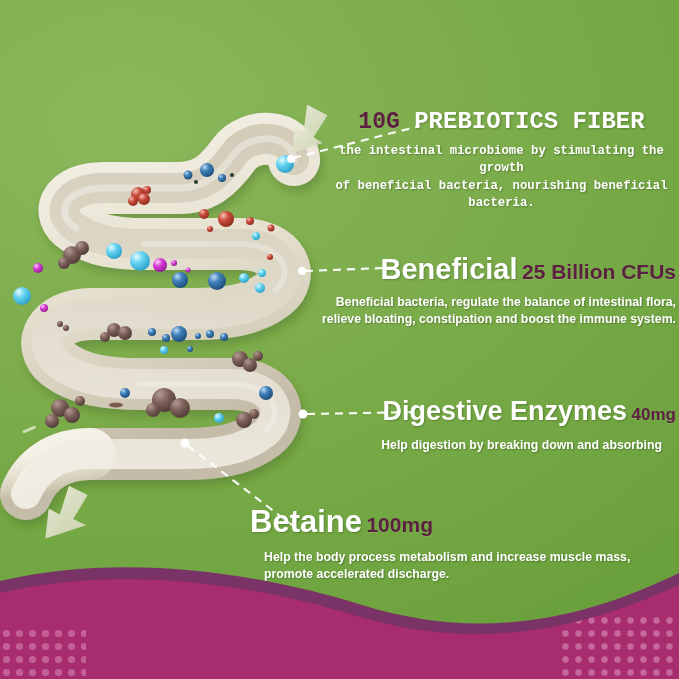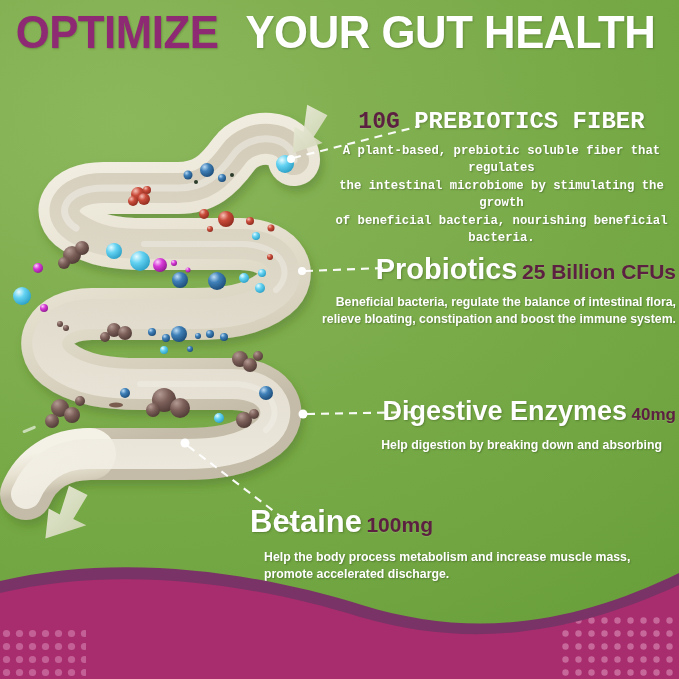--- a/index.html
+++ b/index.html
@@ -94,24 +94,20 @@
   #leaders { position: absolute; left:0; top:0; width: 679px; height: 679px; pointer-events: none; }
 
   
   #waves { position: absolute; left: 0; bottom: 0; width: 679px; height: 130px; }
 </style>
 </head>
 <body>
 
 <div id="poster">
 
-  <div id="title-bar">
-    <span class="title-word" id="title-optimize">OPTIMIZE</span>
-    <span class="title-word" id="title-rest">YOUR GUT HEALTH</span>
-  </div>
 
   <div id="gut-wrap">
     <svg id="gut-svg" viewBox="0 0 340 390">
       <defs>
         <linearGradient id="gutFill" x1="0" y1="0" x2="0.25" y2="1">
           <stop offset="0%" stop-color="#f4f1e6"></stop>
           <stop offset="42%" stop-color="#e8e3d3"></stop>
           <stop offset="78%" stop-color="#d6cfbc"></stop>
           <stop offset="100%" stop-color="#c4bca8"></stop>
         </linearGradient>
@@ -320,29 +316,28 @@
     <circle cx="185" cy="443" r="4.5" fill="#ffffff"></circle>
     <path d="M188 446 L296 528" stroke="#ffffff" stroke-width="2.1" stroke-dasharray="8 6" fill="none" opacity="0.95"></path>
   </svg>
 
   <div class="callout" id="callout-prebiotics">
     <div class="headline">
       <span class="hl-sub">10G</span>
       <span class="hl-main">PREBIOTICS FIBER</span>
     </div>
     <div class="body-text">
-      <div>A plant-based, prebiotic soluble fiber that regulates</div>
       <div>the intestinal microbiome by stimulating the growth</div>
       <div>of beneficial bacteria, nourishing beneficial bacteria.</div>
     </div>
   </div>
 
   <div class="callout" id="callout-probiotics">
     <div class="headline">
-      <span class="hl-main">Probiotics</span>
+      <span class="hl-main">Beneficial</span>
       <span class="hl-sub">25 Billion CFUs</span>
     </div>
     <div class="body-text">
       <div>Beneficial bacteria, regulate the balance of intestinal flora,</div>
       <div>relieve bloating, constipation and boost the immune system.</div>
     </div>
   </div>
 
   <div class="callout" id="callout-enzymes">
     <div class="headline">

